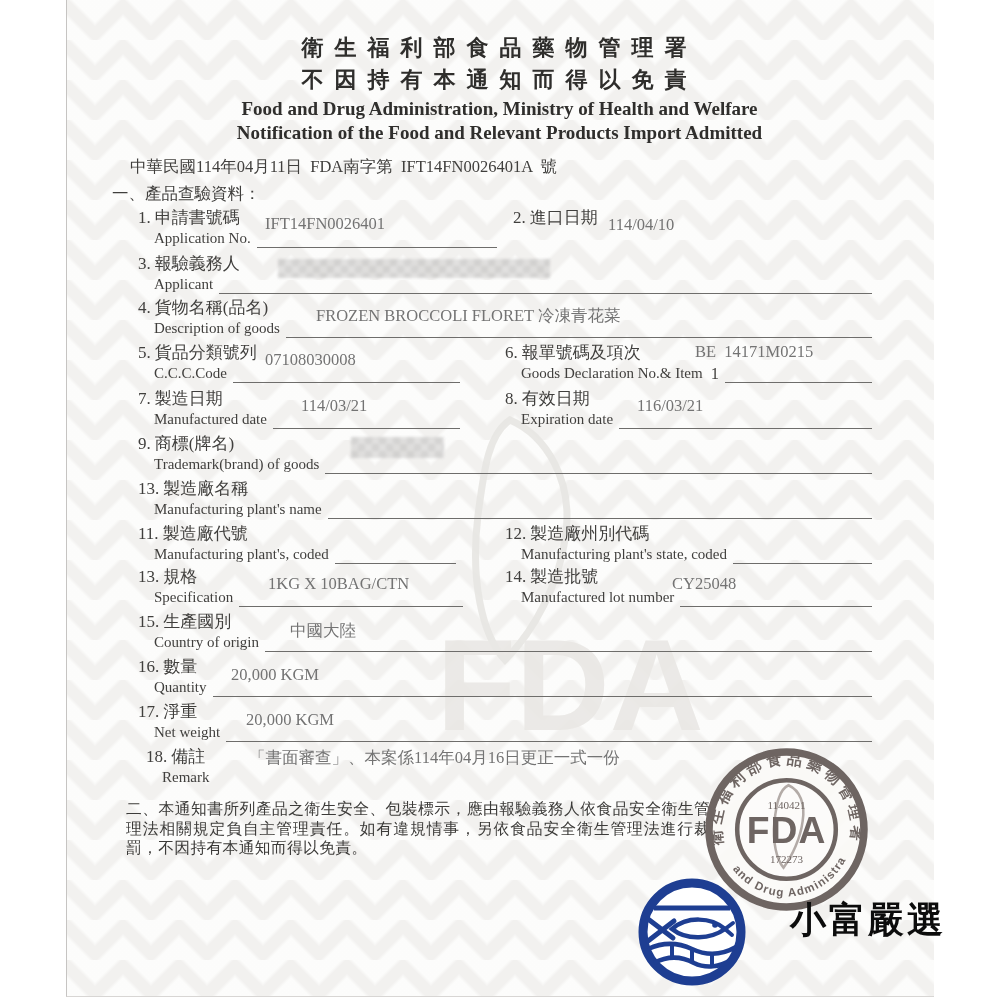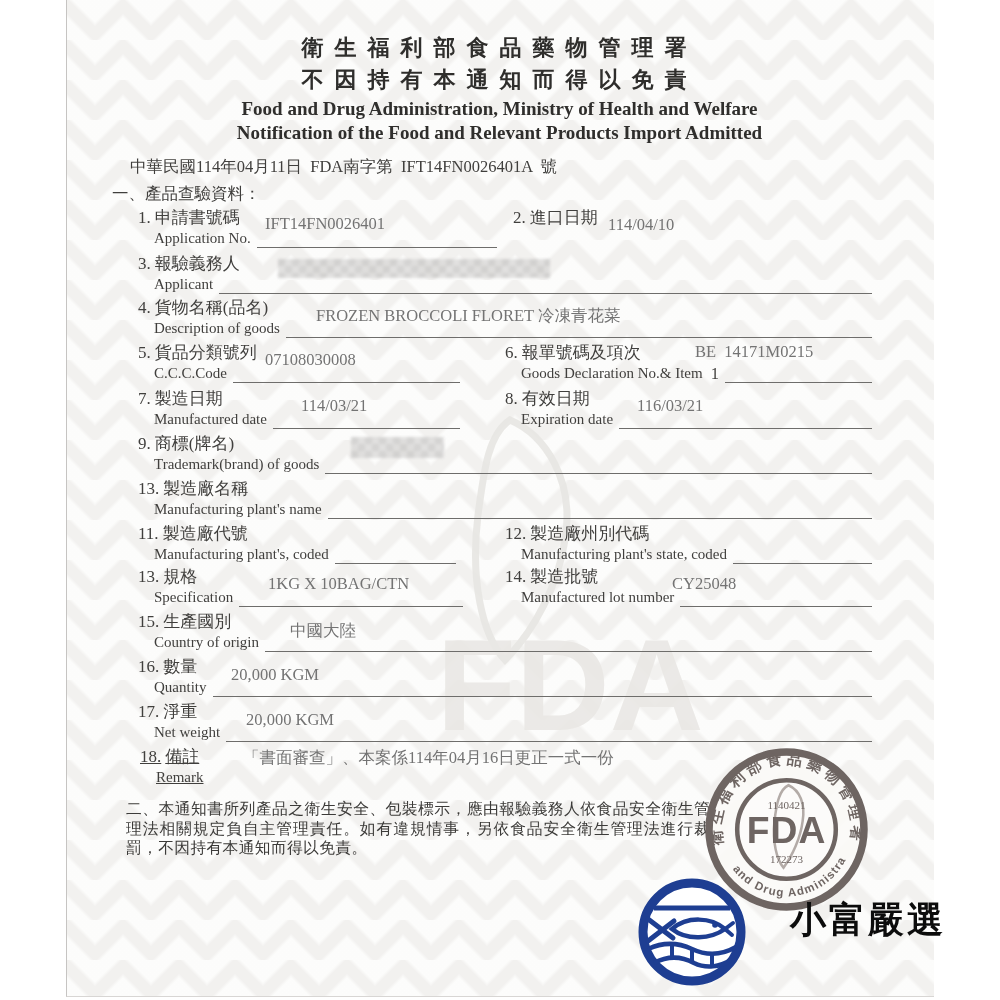--- a/index.html
+++ b/index.html
@@ -202,21 +202,21 @@
 
   <div class="field" style="left:138px;top:700px;width:734px;">
     <div class="f-r1"><span class="f-num">17.</span><span>淨重</span>
       <span class="f-val" style="left:108px;top:10px;">20,000 KGM</span></div>
     <div class="f-r2">
         <span class="f-en">Net weight</span>
         <span class="f-line"></span>
       </div>
   </div>
 
-  <div class="field" style="left:140px;top:745px;width:734px;text-decoration:underline;">
+  <div class="field" style="left:146px;top:745px;width:734px;">
     <div class="f-r1"><span class="f-num">18.</span><span>備註</span>
       <span class="f-val" style="left:103px;top:2px;">「書面審查」、本案係114年04月16日更正一式一份</span></div>
     <div class="f-r2">
         <span class="f-en">Remark</span>
       </div>
   </div>
 
   <div class="sec2">二、本通知書所列產品之衛生安全、包裝標示，應由報驗義務人依食品安全衛生管理法相關規定負自主管理責任。如有違規情事，另依食品安全衛生管理法進行裁罰，不因持有本通知而得以免責。</div>
 </div>
 

